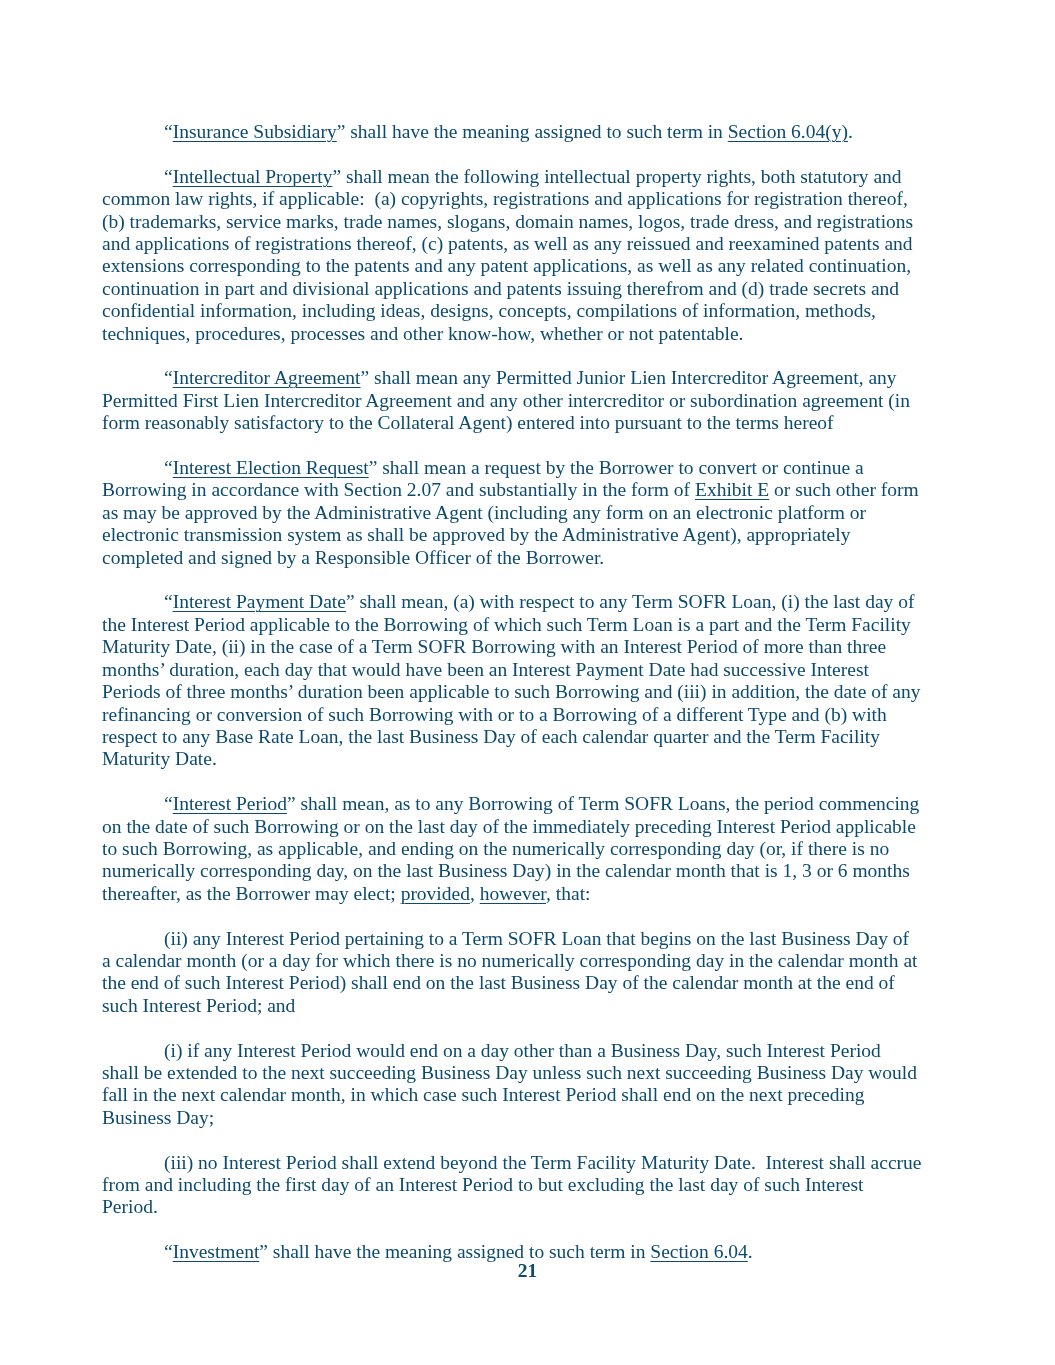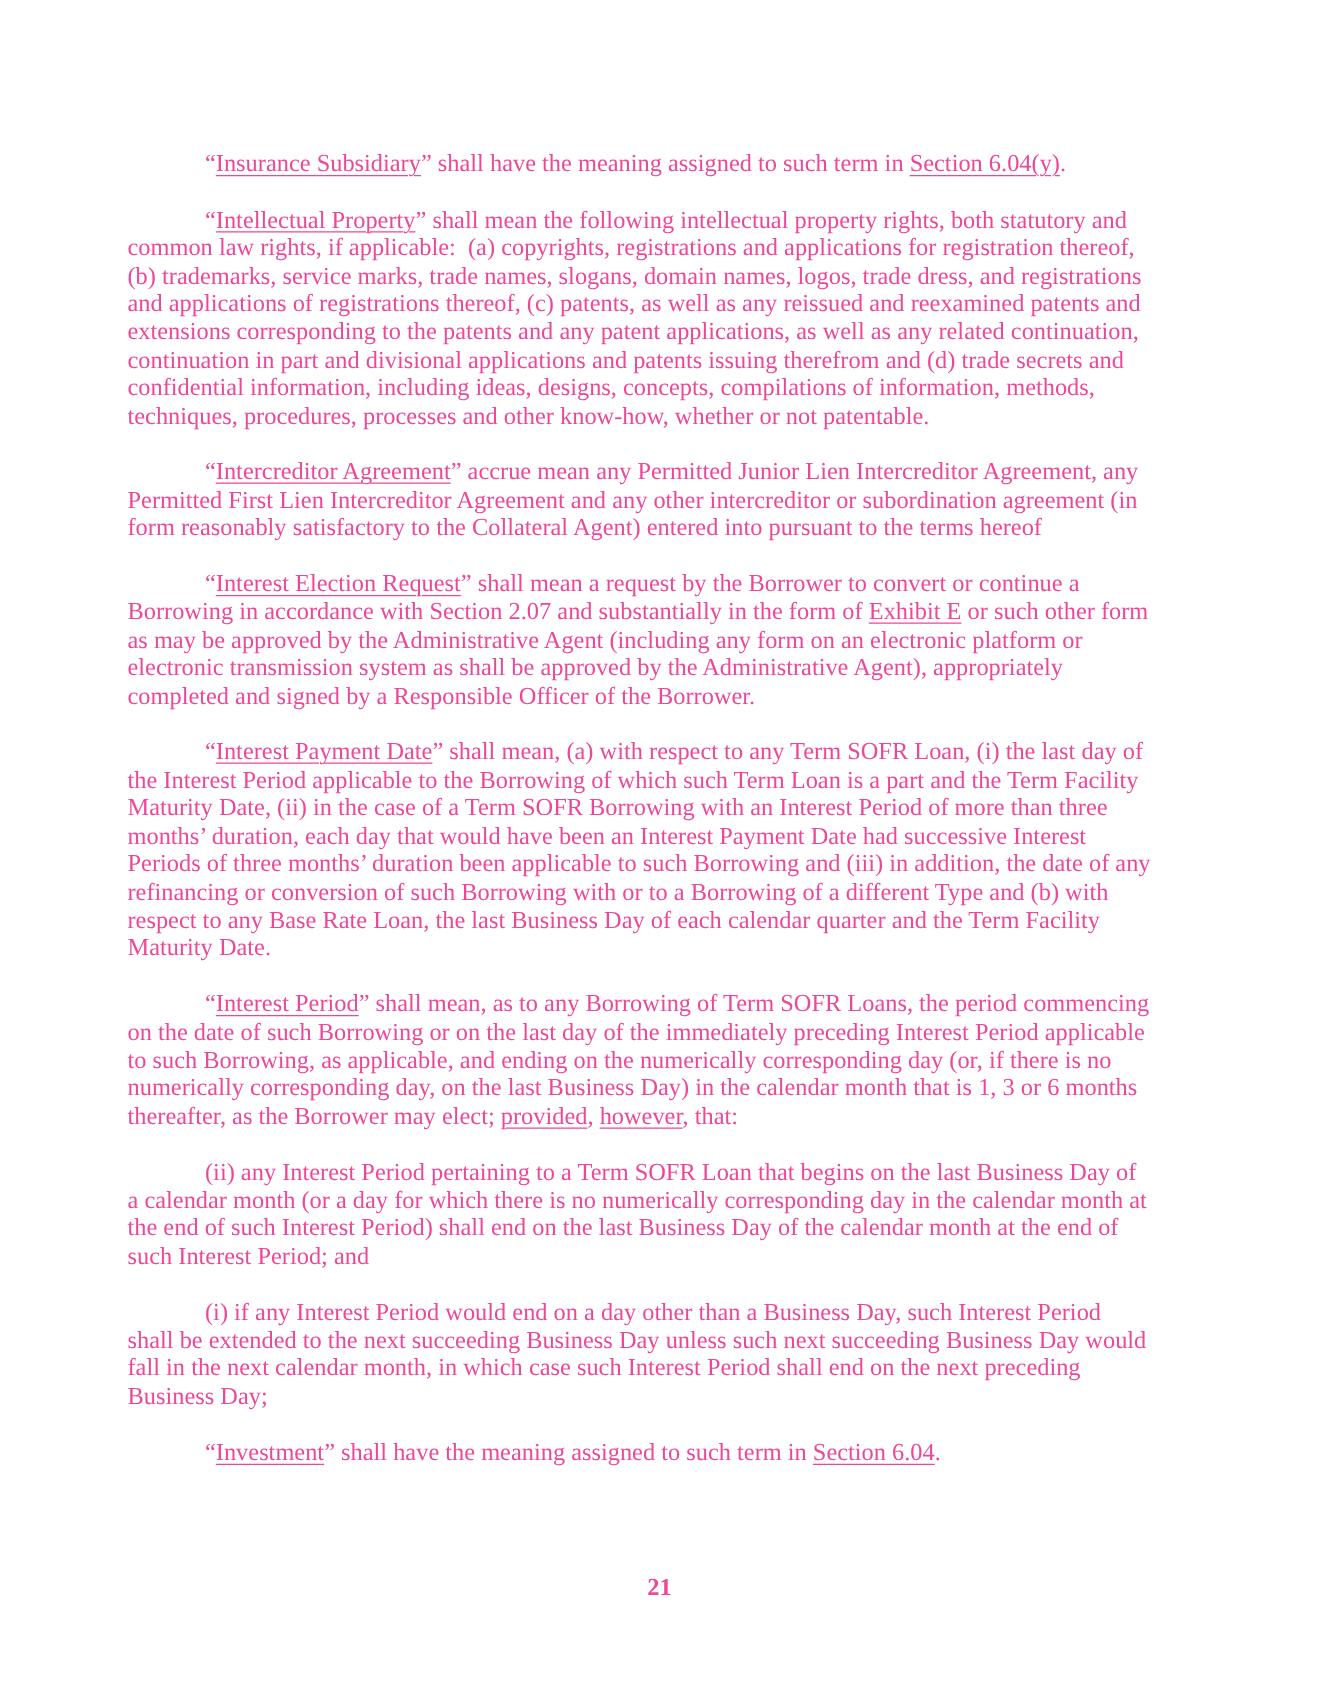--- a/index.html
+++ b/index.html
@@ -6,21 +6,21 @@
     margin: 0;
     padding: 0;
     background: #ffffff;
   }
   .page {
     position: relative;
     width: 1055px;
     height: 1365px;
     margin: 0 auto;
     background: #ffffff;
-    color: #ec4899;
+    color: #0c4a6e;
     font-family: "Liberation Serif", "DejaVu Serif", serif;
     font-size: 19.5px;
     line-height: 22.4px;
     overflow: hidden;
   }
   .doc-body {
     position: absolute;
     top: 121px;
     left: 102px;
     width: 820px;
@@ -45,22 +45,23 @@
     font-weight: bold;
   }
 </style>
 </head>
 <body>
 
 <div class="page">
   <div class="doc-body">
       <p class="para"><span>“</span><span class="defined-term">Insurance Subsidiary</span><span>” shall have the meaning assigned to such term in </span><span class="defined-term">Section 6.04(y)</span><span>.</span></p>
       <p class="para"><span>“</span><span class="defined-term">Intellectual Property</span><span>” shall mean the following intellectual property rights, both statutory and common law rights, if applicable:  (a) copyrights, registrations and applications for registration thereof, (b) trademarks, service marks, trade names, slogans, domain names, logos, trade dress, and registrations and applications of registrations thereof, (c) patents, as well as any reissued and reexamined patents and extensions corresponding to the patents and any patent applications, as well as any related continuation, continuation in part and divisional applications and patents issuing therefrom and (d) trade secrets and confidential information, including ideas, designs, concepts, compilations of information, methods, techniques, procedures, processes and other know-how, whether or not patentable.</span></p>
-      <p class="para"><span>“</span><span class="defined-term">Intercreditor Agreement</span><span>” accrue mean any Permitted Junior Lien Intercreditor Agreement, any Permitted First Lien Intercreditor Agreement and any other intercreditor or subordination agreement (in form reasonably satisfactory to the Collateral Agent) entered into pursuant to the terms hereof</span></p>
+      <p class="para"><span>“</span><span class="defined-term">Intercreditor Agreement</span><span>” shall mean any Permitted Junior Lien Intercreditor Agreement, any Permitted First Lien Intercreditor Agreement and any other intercreditor or subordination agreement (in form reasonably satisfactory to the Collateral Agent) entered into pursuant to the terms hereof</span></p>
       <p class="para"><span>“</span><span class="defined-term">Interest Election Request</span><span>” shall mean a request by the Borrower to convert or continue a Borrowing in accordance with Section 2.07 and substantially in the form of </span><span class="defined-term">Exhibit E</span><span> or such other form as may be approved by the Administrative Agent (including any form on an electronic platform or electronic transmission system as shall be approved by the Administrative Agent), appropriately completed and signed by a Responsible Officer of the Borrower.</span></p>
       <p class="para"><span>“</span><span class="defined-term">Interest Payment Date</span><span>” shall mean, (a) with respect to any Term SOFR Loan, (i) the last day of the Interest Period applicable to the Borrowing of which such Term Loan is a part and the Term Facility Maturity Date, (ii) in the case of a Term SOFR Borrowing with an Interest Period of more than three months’ duration, each day that would have been an Interest Payment Date had successive Interest Periods of three months’ duration been applicable to such Borrowing and (iii) in addition, the date of any refinancing or conversion of such Borrowing with or to a Borrowing of a different Type and (b) with respect to any Base Rate Loan, the last Business Day of each calendar quarter and the Term Facility Maturity Date.</span></p>
       <p class="para"><span>“</span><span class="defined-term">Interest Period</span><span>” shall mean, as to any Borrowing of Term SOFR Loans, the period commencing on the date of such Borrowing or on the last day of the immediately preceding Interest Period applicable to such Borrowing, as applicable, and ending on the numerically corresponding day (or, if there is no numerically corresponding day, on the last Business Day) in the calendar month that is 1, 3 or 6 months thereafter, as the Borrower may elect; </span><span class="defined-term">provided</span><span>, </span><span class="defined-term">however</span><span>, that:</span></p>
       <p class="para"><span>(ii) any Interest Period pertaining to a Term SOFR Loan that begins on the last Business Day of a calendar month (or a day for which there is no numerically corresponding day in the calendar month at the end of such Interest Period) shall end on the last Business Day of the calendar month at the end of such Interest Period; and</span></p>
       <p class="para"><span>(i) if any Interest Period would end on a day other than a Business Day, such Interest Period shall be extended to the next succeeding Business Day unless such next succeeding Business Day would fall in the next calendar month, in which case such Interest Period shall end on the next preceding Business Day;</span></p>
+      <p class="para"><span>(iii) no Interest Period shall extend beyond the Term Facility Maturity Date.  Interest shall accrue from and including the first day of an Interest Period to but excluding the last day of such Interest Period.</span></p>
       <p class="para"><span>“</span><span class="defined-term">Investment</span><span>” shall have the meaning assigned to such term in </span><span class="defined-term">Section 6.04</span><span>.</span></p>
     </div>
   <div class="page-footer">21</div>
 </div>
 
 </body></html>

